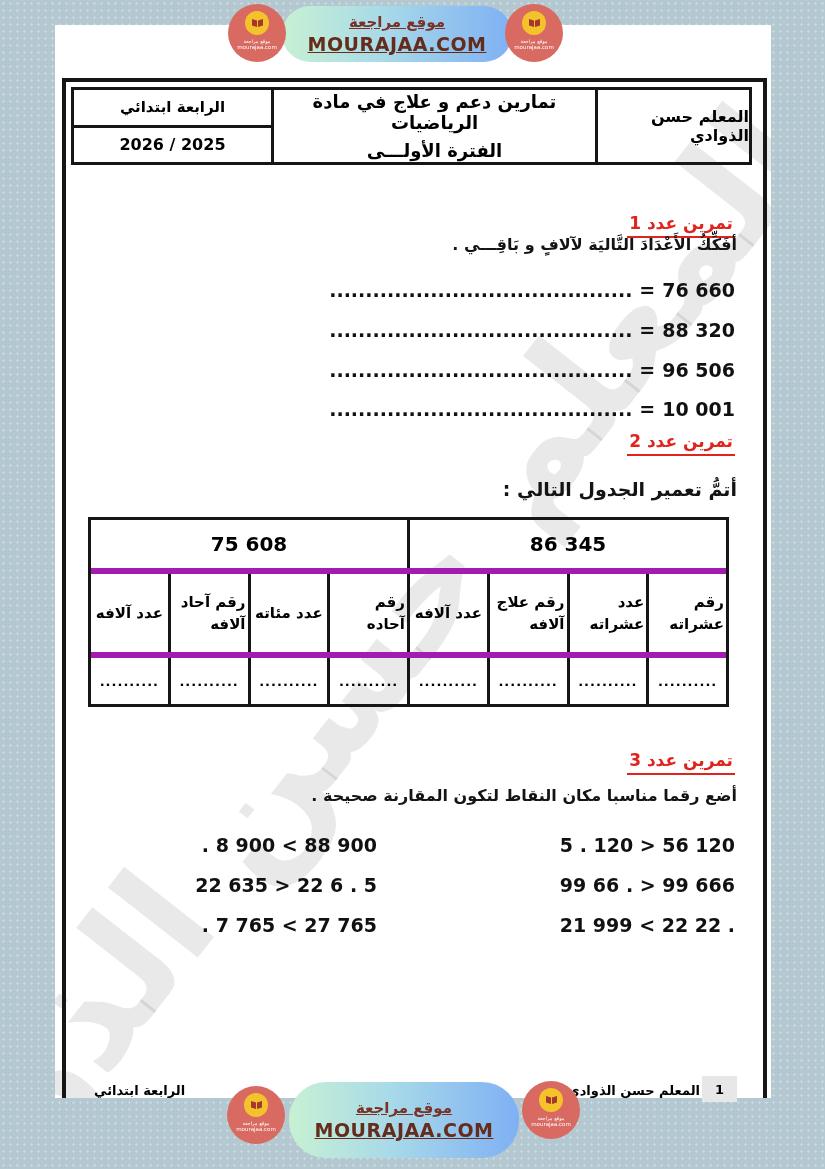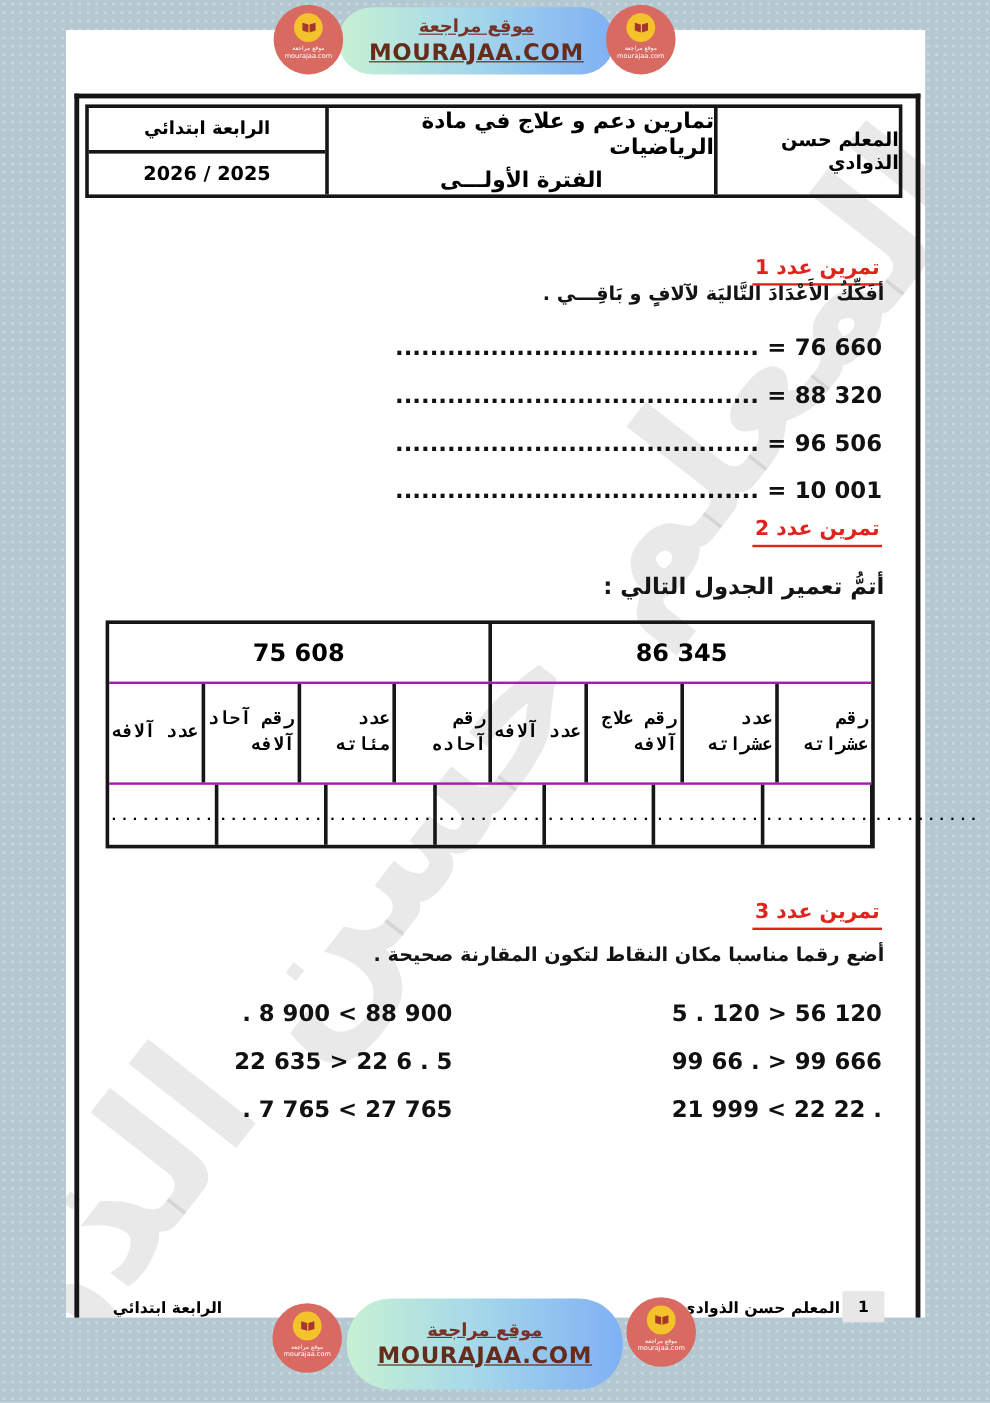--- a/index.html
+++ b/index.html
@@ -21,40 +21,40 @@
     border:4px solid #161616; border-bottom:none; z-index:2; }
   
   .header-table { position:absolute; left:71px; top:87px; width:681px; height:78px;
     border:3px solid #161616; display:flex; background:transparent; z-index:3; }
   .ht-left { width:197px; display:flex; flex-direction:column; }
   .ht-grade, .ht-year { flex:1; display:flex; align-items:center; justify-content:center; font-weight:bold; }
   .ht-grade { border-bottom:3px solid #161616; font-size:15px; direction:rtl; }
   .ht-year { font-size:16px; }
   .ht-mid { width:327px; border-left:3px solid #161616; border-right:3px solid #161616;
     display:flex; flex-direction:column; align-items:center; justify-content:center; gap:7px;
-    font-weight:bold; font-size:18px; direction:rtl; }
+    font-weight:bold; font-size:18px; direction:rtl; text-align:center; }
   .ht-right { flex:1; display:flex; align-items:center; justify-content:center;
     font-weight:bold; font-size:16px; direction:rtl; }
   
   .ex-title { position:absolute; right:90px; z-index:3; color:var(--accent_red,#e0231c);
     font-weight:bold; font-size:17px; direction:rtl;
     border-bottom:2px solid var(--accent_red,#e0231c); padding:0 2px 3px; }
   .t1 { top:213px; } .t2 { top:431px; } .t3 { top:750px; }
   .instruction { position:absolute; right:88px; z-index:3; direction:rtl;
     font-weight:bold; font-size:16px; color:#141414; white-space:nowrap; }
   .i1 { top:235px; } .i2 { top:478px; font-size:19px;text-align:center; } .i3 { top:786px; }
   .decomp-line { position:absolute; right:90px; z-index:3; direction:rtl;
     font-weight:bold; font-size:19px; white-space:nowrap; color:#111; }
   .d1 { top:279px; } .d2 { top:319px; } .d3 { top:359px; } .d4 { top:398px; }
   .decomp-line .eq { margin:0 7px; }
   .ltr { direction:ltr; unicode-bidi:isolate; }
   
   .dtable { position:absolute; left:88px; top:517px; width:641px; border:3px solid #161616; z-index:3; }
   .dt-row { display:flex; }
-  .dt-row + .dt-row { border-top:2px solid #a21caf;font-family:Liberation Mono, monospace; }
+  .dt-row + .dt-row { border-top:6px solid #a21caf; }
   .dt-cell { flex:1 1 0; display:flex; align-items:center; justify-content:center;
     text-align:right; border-left:3px solid #161616; }
   .dt-cell:first-child { border-left:none; }
   .dt-nums { height:48px; font-size:20px; font-weight:bold; }
   .dt-nums .dt-cell { flex:4 1 0; }
   .dt-heads { height:84px; font-size:15px; font-weight:bold; line-height:1.5; }
   .dt-heads .dt-cell { direction:rtl; padding:2px; }
   .dt-dots { height:52px; font-size:13px; font-weight:bold; letter-spacing:1px; }
   
   .cmp { position:absolute; z-index:3; font-weight:bold; font-size:19px;

